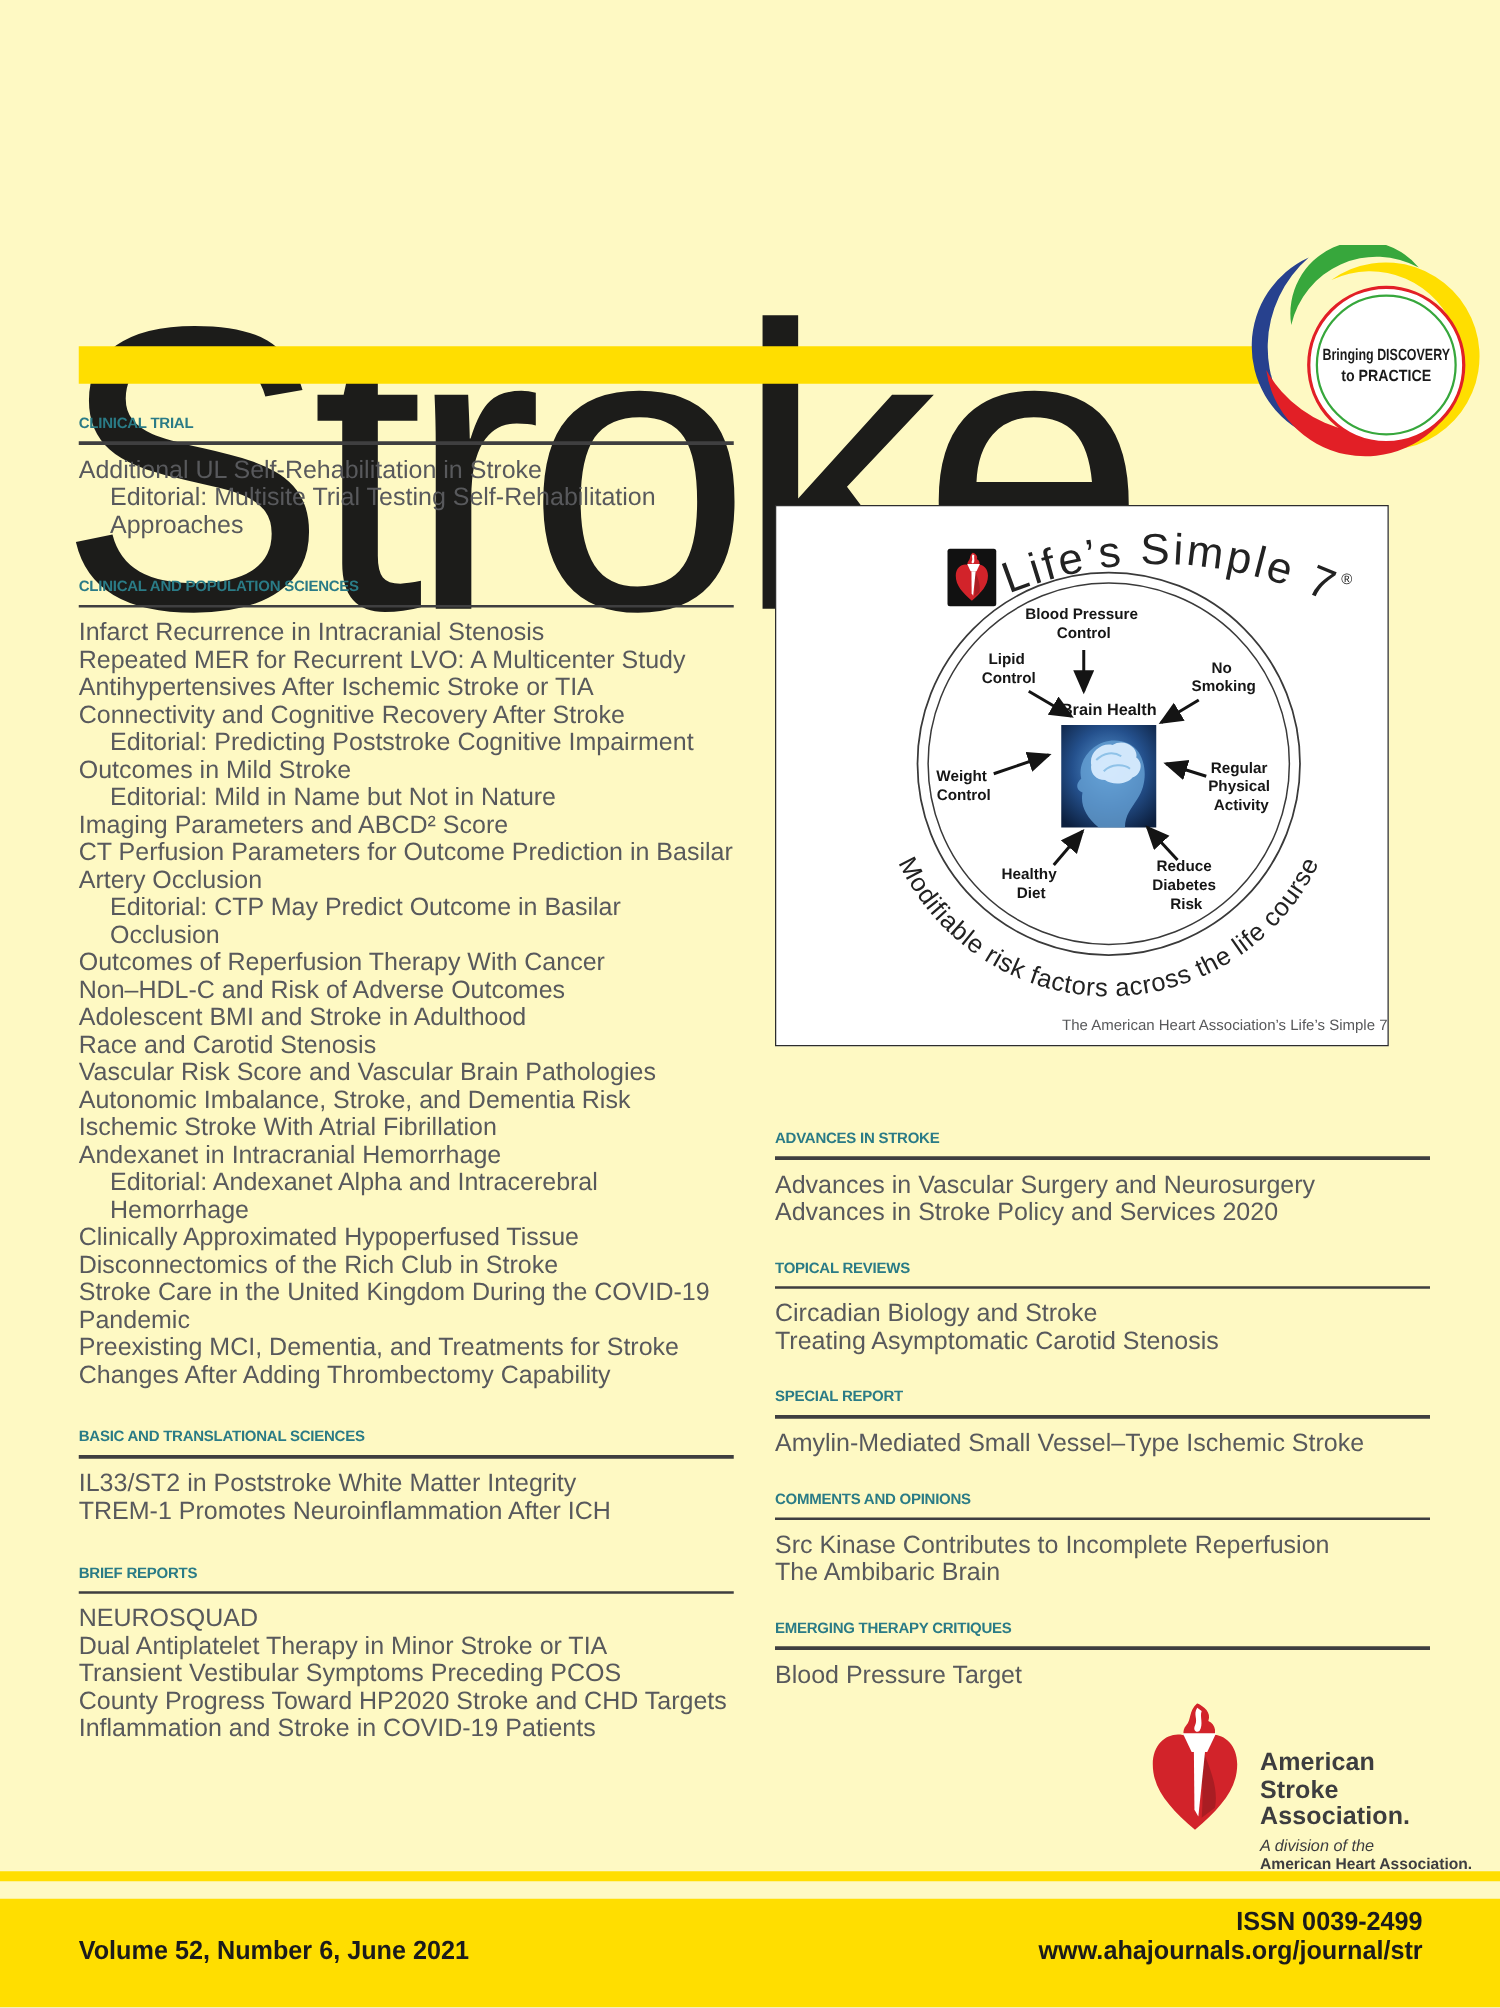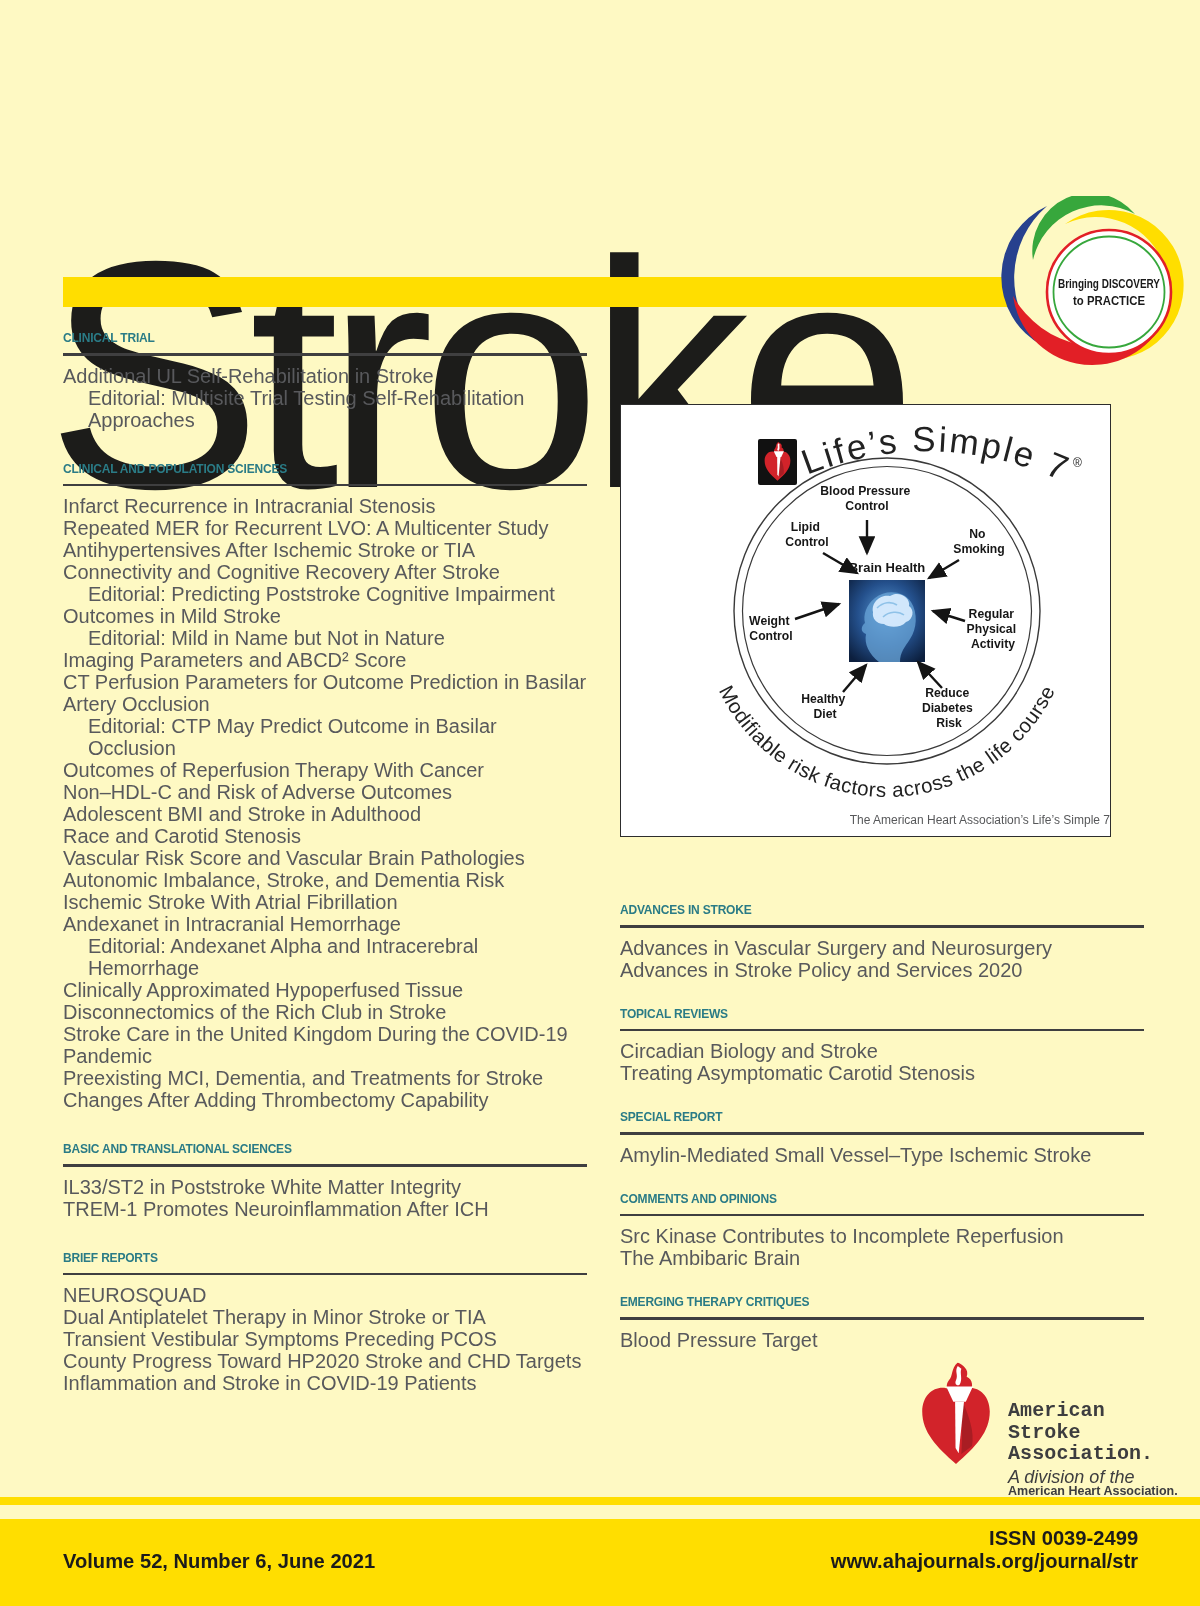--- a/index.html
+++ b/index.html
@@ -24,22 +24,22 @@
   .toc-item.indent{padding-left:25px;}
   
   .figure-box{position:relative;width:489px;height:431px;border:1.5px solid #2d2d2d;
         margin-bottom:61px;background:#fff;}
   .fig-svg{position:absolute;left:0;top:0;}
   .figure-caption{position:absolute;left:0;right:0;top:408px;text-align:right;
         font-size:12px;color:#57585a;}
   
   .asa-heart{position:absolute;left:916px;top:1362px;}
   .asa-text{position:absolute;left:1008px;top:1400px;color:#3d3d3f;}
-  .asa-text .big{font-size:20px;font-weight:bold;line-height:21.5px;letter-spacing:0.1px;font-family:Liberation Mono, monospace;}
-  .asa-text .div1{font-size:18px;font-style:italic;margin-top:5px;line-height:14px;}
+  .asa-text .big{font-size:20px;font-weight:bold;line-height:21.5px;letter-spacing:0.1px;}
+  .asa-text .div1{font-size:13px;font-style:italic;margin-top:5px;line-height:14px;}
   .asa-text .div2{font-size:12.5px;font-weight:bold;line-height:15px;}
   
   .footer-strip{position:absolute;left:0;top:1497px;width:1200px;height:8px;background:#FFDE00;}
   .footer-bar{position:absolute;left:0;top:1519px;width:1200px;height:87px;background:#FFDE00;}
   .footer-volume{position:absolute;left:63px;top:1549px;font-size:21px;font-weight:bold;
         color:#1b1b1b;transform:scaleX(.96);transform-origin:left;}
   .footer-right{position:absolute;right:62px;top:1526px;text-align:right;color:#1b1b1b;
         font-weight:bold;font-size:21px;line-height:23px;transform:scaleX(.96);transform-origin:right;}
 </style>
 </head>

